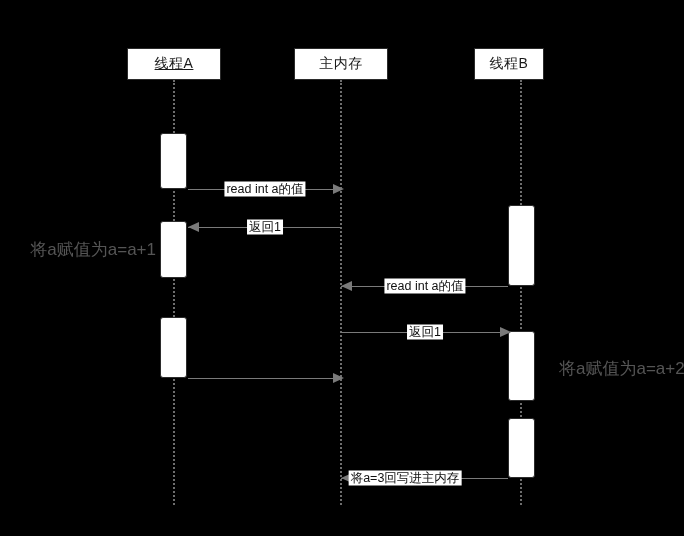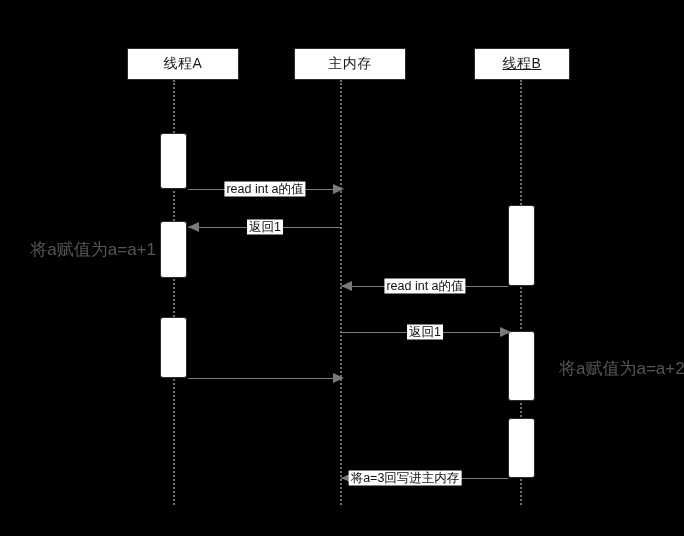--- a/index.html
+++ b/index.html
@@ -96,27 +96,27 @@
 </style>
 </head>
 <body>
 
 <div id="canvas">
 
   <div class="lifeline" style="left:173px; top:80px; height:425px;"></div>
   <div class="lifeline" style="left:340px; top:80px; height:425px;"></div>
   <div class="lifeline" style="left:520px; top:80px; height:425px;"></div>
 
-  <div class="lifeline-head" style="left:127px; top:48px; width:112px;">
+  <div class="lifeline-head" style="left:127px; top:48px; width:94px;text-decoration:underline;">
     <span>线程A</span>
   </div>
-  <div class="lifeline-head" style="left:294px; top:48px; width:112px;">
+  <div class="lifeline-head" style="left:294px; top:48px; width:94px;">
     <span>主内存</span>
   </div>
-  <div class="lifeline-head" style="left:474px; top:48px; width:96px;text-decoration:underline;">
+  <div class="lifeline-head" style="left:474px; top:48px; width:70px;">
     <span>线程B</span>
   </div>
 
   <div class="activation" style="left:160px; top:133px; height:56px;"></div>
   <div class="activation" style="left:160px; top:221px; height:57px;"></div>
   <div class="activation" style="left:160px; top:317px; height:61px;"></div>
 
   <div class="activation" style="left:508px; top:205px; height:81px;"></div>
   <div class="activation" style="left:508px; top:331px; height:70px;"></div>
   <div class="activation" style="left:508px; top:418px; height:60px;"></div>

